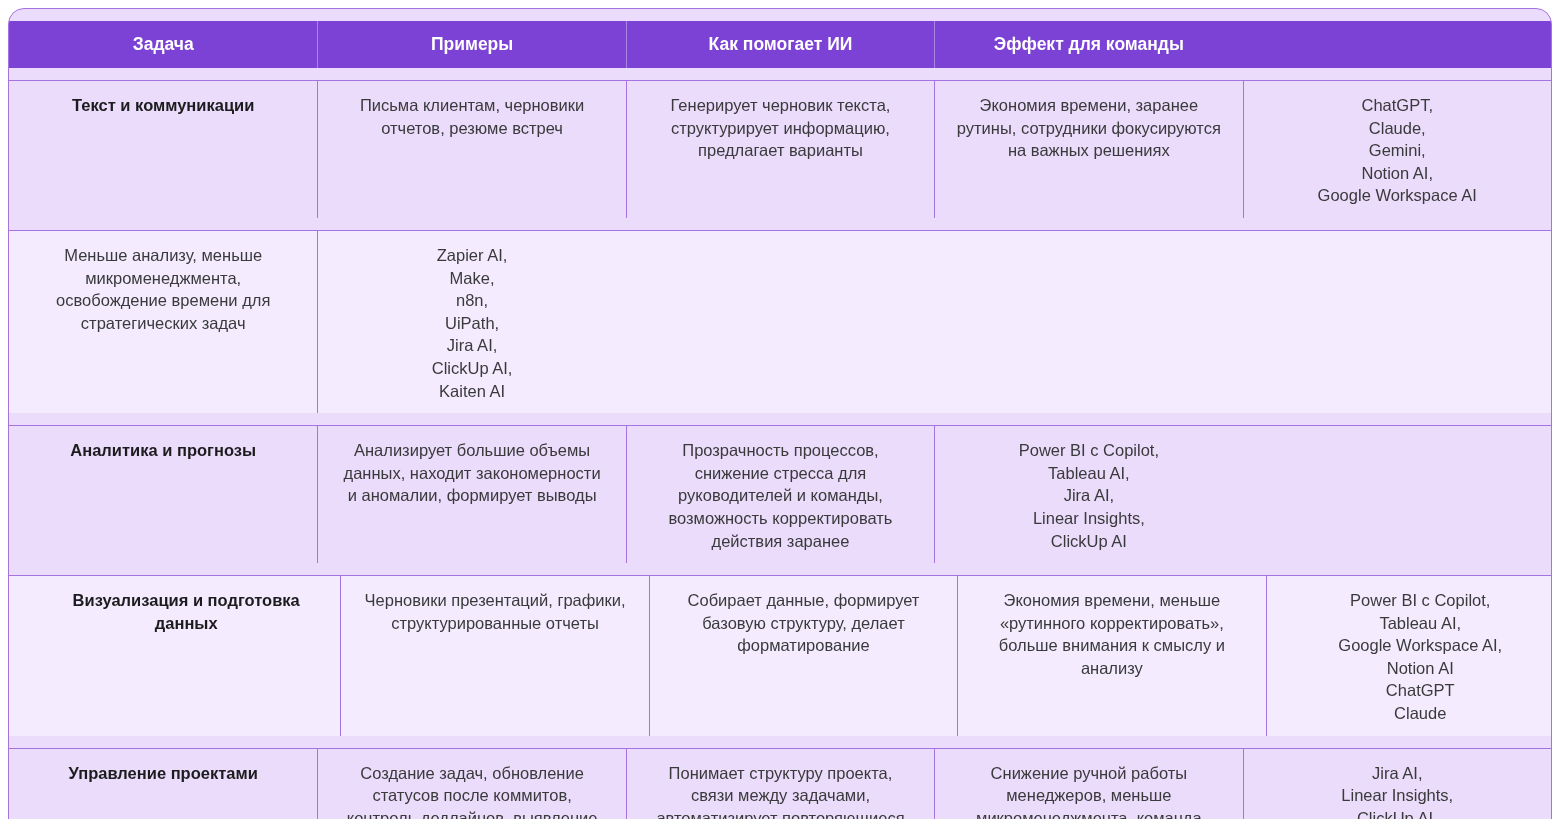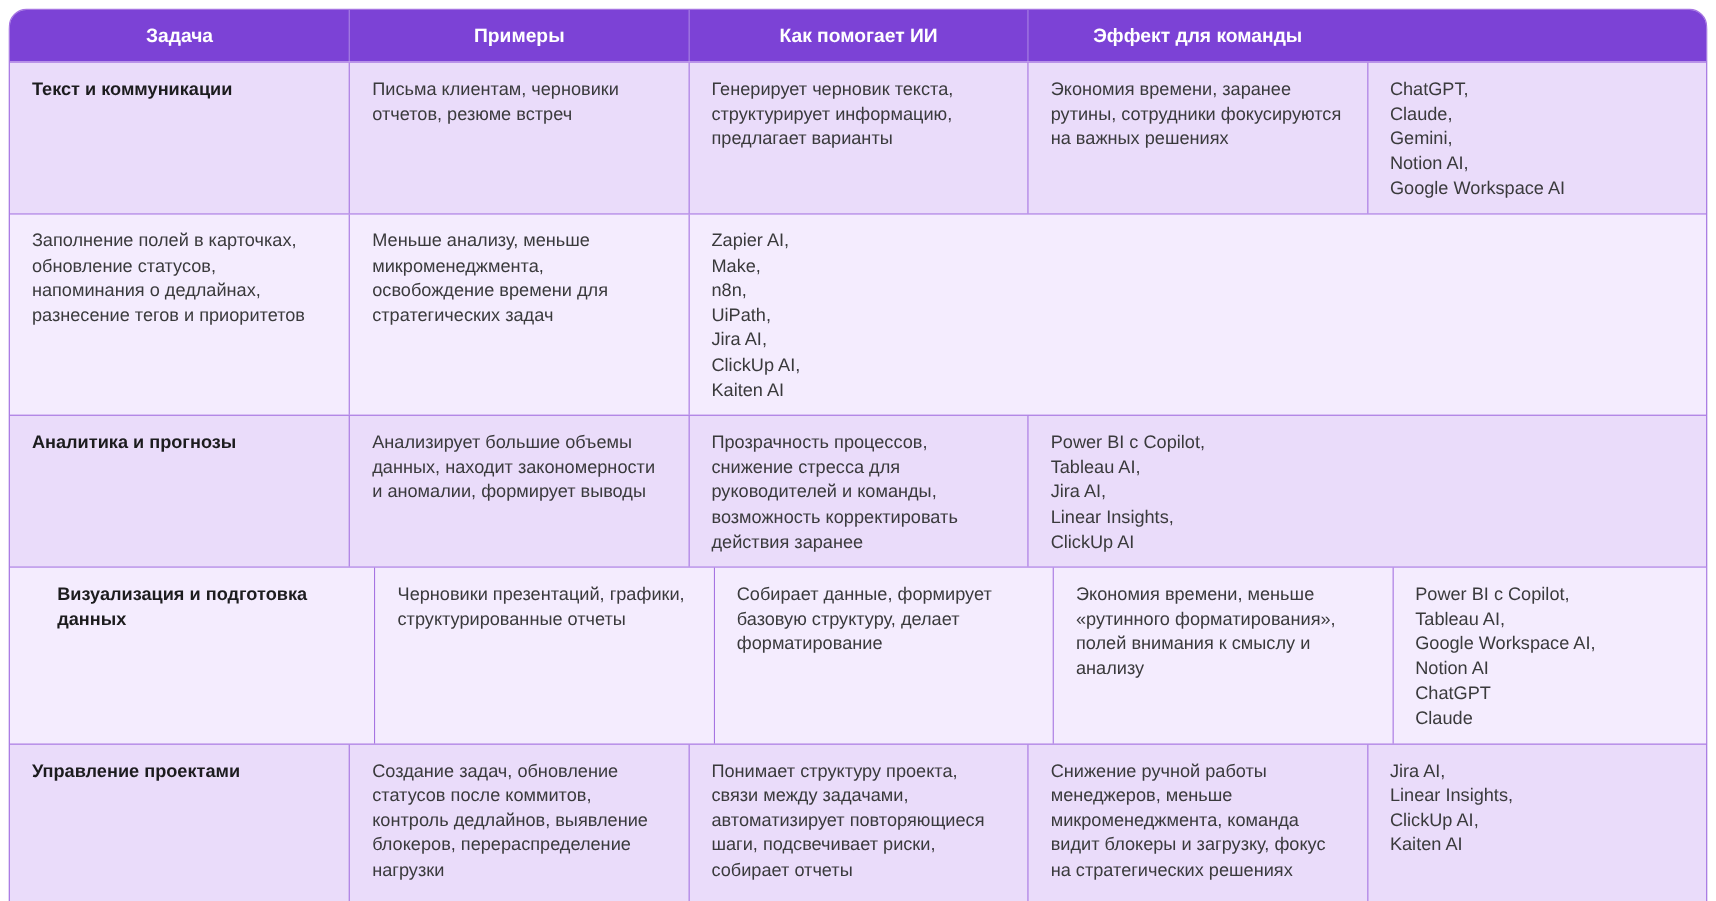--- a/index.html
+++ b/index.html
@@ -21,34 +21,36 @@
     box-sizing: border-box;
     border: 1.5px solid var(--border, #A674E2);
     border-radius: 16px;
     overflow: hidden;
     box-shadow: 0 2.5px 0 rgba(124, 66, 214, 0.45);
     background: var(--row-odd, #EADCFA);
   }
   .t-row {
     display: flex;
     width: 100%;
+    margin-top: 12px;
   }
   .t-row.header-row {
     background: var(--header-bg, #7C42D6);
     height: 47px;
   }
   .t-cell {
     flex: 0 0 20%;
     box-sizing: border-box;
     padding: 13px 20px 11px 20px;
     font-size: 16.5px;
     line-height: 1.37;
     color: var(--body-text, #3A3A3C);
     border-left: 1px solid var(--border, #A674E2);
     word-wrap: break-word;
+    text-align: center;
   }
   .t-cell:first-child { border-left: none; }
   .header-row .t-cell {
     display: flex;
     align-items: center;
     justify-content: center;
     padding: 0 10px;
     color: var(--header-text, #FFFFFF);
     font-weight: 700;
     font-size: 17.5px;
@@ -93,21 +95,20 @@
       <div class="t-cell">Генерирует черновик текста, структурирует информацию, предлагает варианты</div>
       <div class="t-cell">Экономия времени, заранее рутины, сотрудники фокусируются на важных решениях</div>
       <div class="t-cell cell-tools">ChatGPT,
 Claude,
 Gemini,
 Notion AI,
 Google Workspace AI</div>
     </div>
 
     <div class="t-row body-row even row-2">
-      <div class="t-cell">Заполнение полей в карточках, обновление статусов, напоминания о дедлайнах, разнесение тегов и приоритетов</div>
       <div class="t-cell">Меньше анализу, меньше микроменеджмента, освобождение времени для стратегических задач</div>
       <div class="t-cell cell-tools">Zapier AI,
 Make,
 n8n,
 UiPath,
 Jira AI,
 ClickUp AI,
 Kaiten AI</div>
     </div>
 
@@ -119,21 +120,21 @@
 Tableau AI,
 Jira AI,
 Linear Insights,
 ClickUp AI</div>
     </div>
 
     <div class="t-row body-row even row-4">
       <div class="t-cell cell-task">Визуализация и подготовка данных</div>
       <div class="t-cell">Черновики презентаций, графики, структурированные отчеты</div>
       <div class="t-cell">Собирает данные, формирует базовую структуру, делает форматирование</div>
-      <div class="t-cell">Экономия времени, меньше «рутинного форматирования», полей внимания к смыслу и анализу</div>
+      <div class="t-cell">Экономия времени, меньше «рутинного корректировать», больше внимания к смыслу и анализу</div>
       <div class="t-cell cell-tools">Power BI с Copilot,
 Tableau AI,
 Google Workspace AI,
 Notion AI
 ChatGPT
 Claude</div>
     </div>
 
     <div class="t-row body-row odd row-5">
       <div class="t-cell cell-task">Управление проектами</div>

